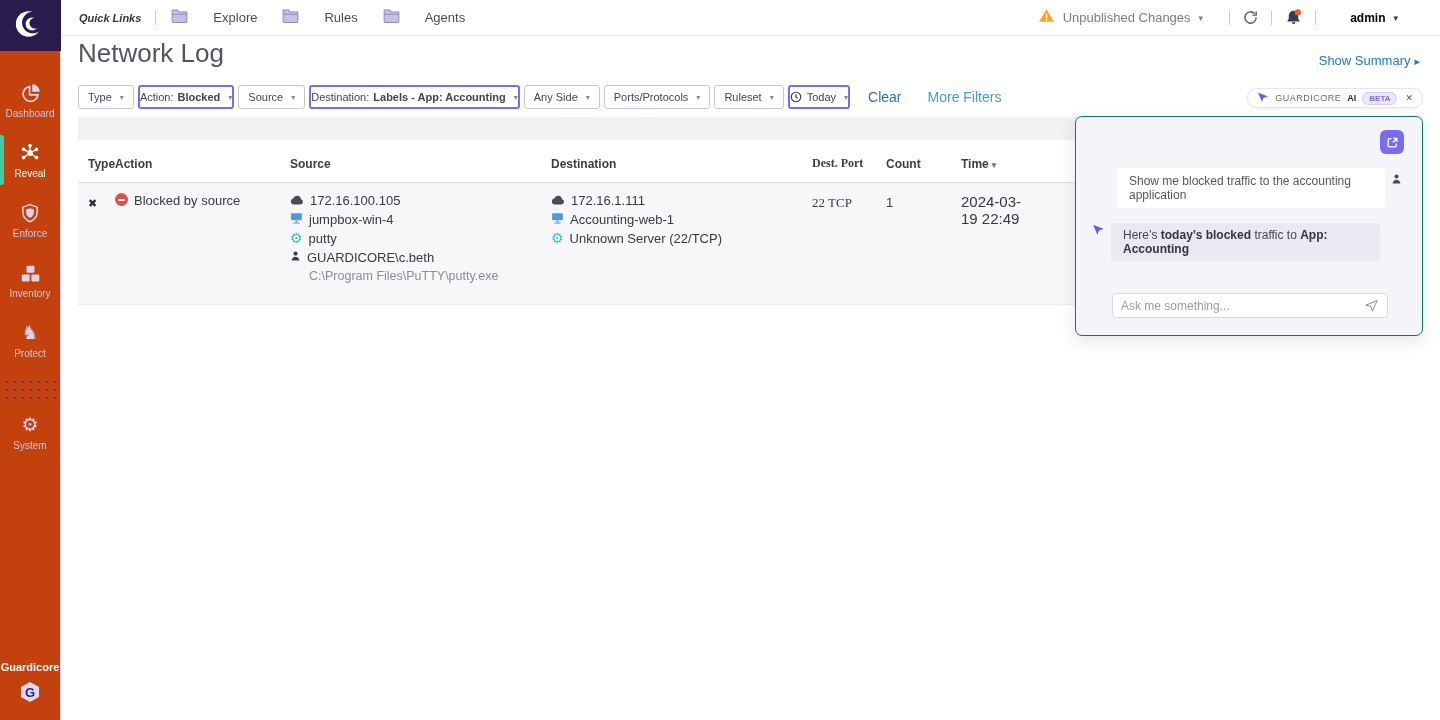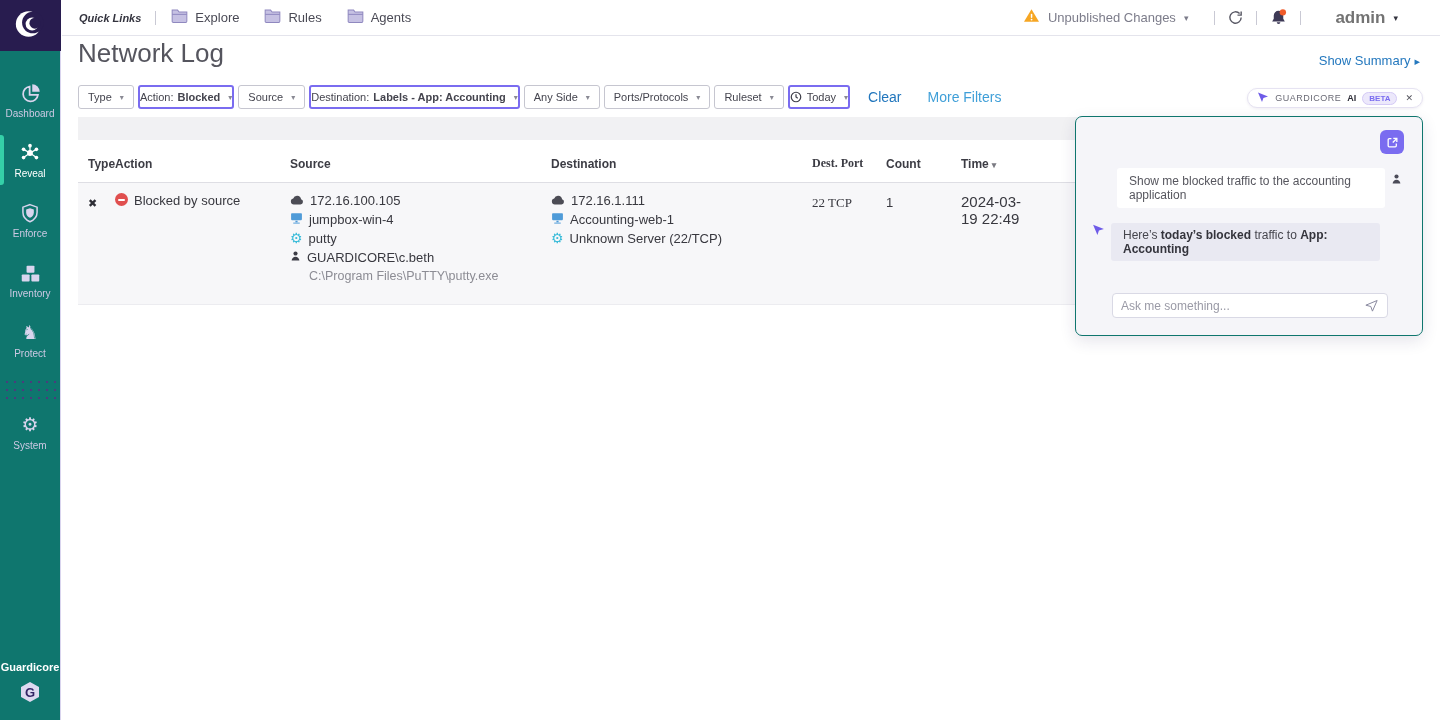--- a/index.html
+++ b/index.html
@@ -1,47 +1,47 @@
 <!DOCTYPE html>
 <html><head>
 <meta charset="utf-8">
 <style>
   * { margin:0; padding:0; box-sizing:border-box; }
   html,body { width:1440px; height:720px; }
   body { font-family:"Liberation Sans", sans-serif; background:#fff; overflow:hidden; }
   .app { position:relative; width:1440px; height:720px; background:#fff; }
 
   
-  .sidebar { position:absolute; left:0; top:0; width:61px; height:720px; background:#0f766e; border-right:1px solid #d9d4ee; display:flex; flex-direction:column; align-items:center; }
+  .sidebar { position:absolute; left:0; top:0; width:61px; height:720px; background:#c2410c; border-right:1px solid #d9d4ee; display:flex; flex-direction:column; align-items:center; }
   .logo-box { width:61px; height:51px; background:#281c4f; display:flex; align-items:center; justify-content:center; cursor:pointer; }
   .side-nav { margin-top:22px; width:100%; display:flex; flex-direction:column; align-items:center; }
   .side-item { position:relative; width:100%; padding:9px 0 8px; display:flex; flex-direction:column; align-items:center; cursor:pointer; margin-bottom:6px; }
   .side-item .s-icon { height:22px; display:flex; align-items:center; justify-content:center; color:#d9d5ee; font-size:19px; line-height:22px; }
   .side-item .s-label { margin-top:4px; font-size:10px; color:#cdc9e4; }
   .side-item.active .s-label { color:#fff; }
   .side-item.active::before { content:""; position:absolute; left:0; top:2px; bottom:2px; width:4px; background:#35d0a8; border-radius:0 3px 3px 0; }
   .side-dots { width:100%; height:26px; margin:2px 0 4px; background-image:radial-gradient(#4a3d7d 1.3px, transparent 1.4px); background-size:8px 8px; background-position:3px 3px; }
   .side-bottom { margin-top:auto; padding-bottom:12px; display:flex; flex-direction:column; align-items:center; }
   .brand-label { font-size:11px; font-weight:bold; color:#fff; }
   .g-logo { margin-top:7px; }
 
   
   .topbar { position:absolute; left:62px; top:0; right:0; height:36px; background:#fff; border-bottom:1px solid #e4e4ec; display:flex; align-items:center; padding:0 42px 0 17px; }
   .quick-links { font-size:11px; font-weight:bold; color:#33333e; cursor:pointer;font-style:italic; }
   .tb-divider { width:1px; height:14px; background:#c9c9d4; margin:0 14px; }
-  .tb-nav-item { display:flex; align-items:center; gap:6px; margin-right:24px; cursor:pointer; }
+  .tb-nav-item { display:flex; align-items:center; gap:24px; margin-right:24px; cursor:pointer; }
   .tb-nav-item .nav-label { font-size:13px; color:#4a4a55; }
   .tb-right { margin-left:auto; display:flex; align-items:center; }
   .unpub { display:flex; align-items:center; gap:8px; cursor:pointer; }
   .unpub-text { font-size:13px; color:#7c7c8a; }
   .caret-glyph { font-size:9px; color:#7c7c8a; }
   .tb-right .tb-divider { margin:0 12px; }
   .icon-btn { cursor:pointer; display:flex; align-items:center; }
   .admin { display:flex; align-items:center; gap:8px; margin-left:22px; cursor:pointer; }
-  .admin-name { font-size:17px; font-weight:bold; color:#737373; }
+  .admin-name { font-size:12px; font-weight:bold; color:#000000; }
 
   
   .page-title { position:absolute; left:78px; top:38px; font-size:26px; font-weight:400; color:#55555e; }
   .show-summary { position:absolute; right:20px; top:53px; font-size:13px; color:#2478be; cursor:pointer; }
   .show-summary .arr { font-size:11px; margin-left:4px; }
 
   
   .filter-bar { position:absolute; left:78px; top:85px; display:flex; align-items:center; gap:4px; }
   .chip { display:flex; align-items:center; height:24px; padding:0 9px; background:#fff; border:1px solid #c6c6d0; border-radius:3px; font-size:11px; color:#44444e; cursor:pointer; white-space:nowrap; }
   .chip.active { border:2px solid #7a6cf0; padding:0 0; }

